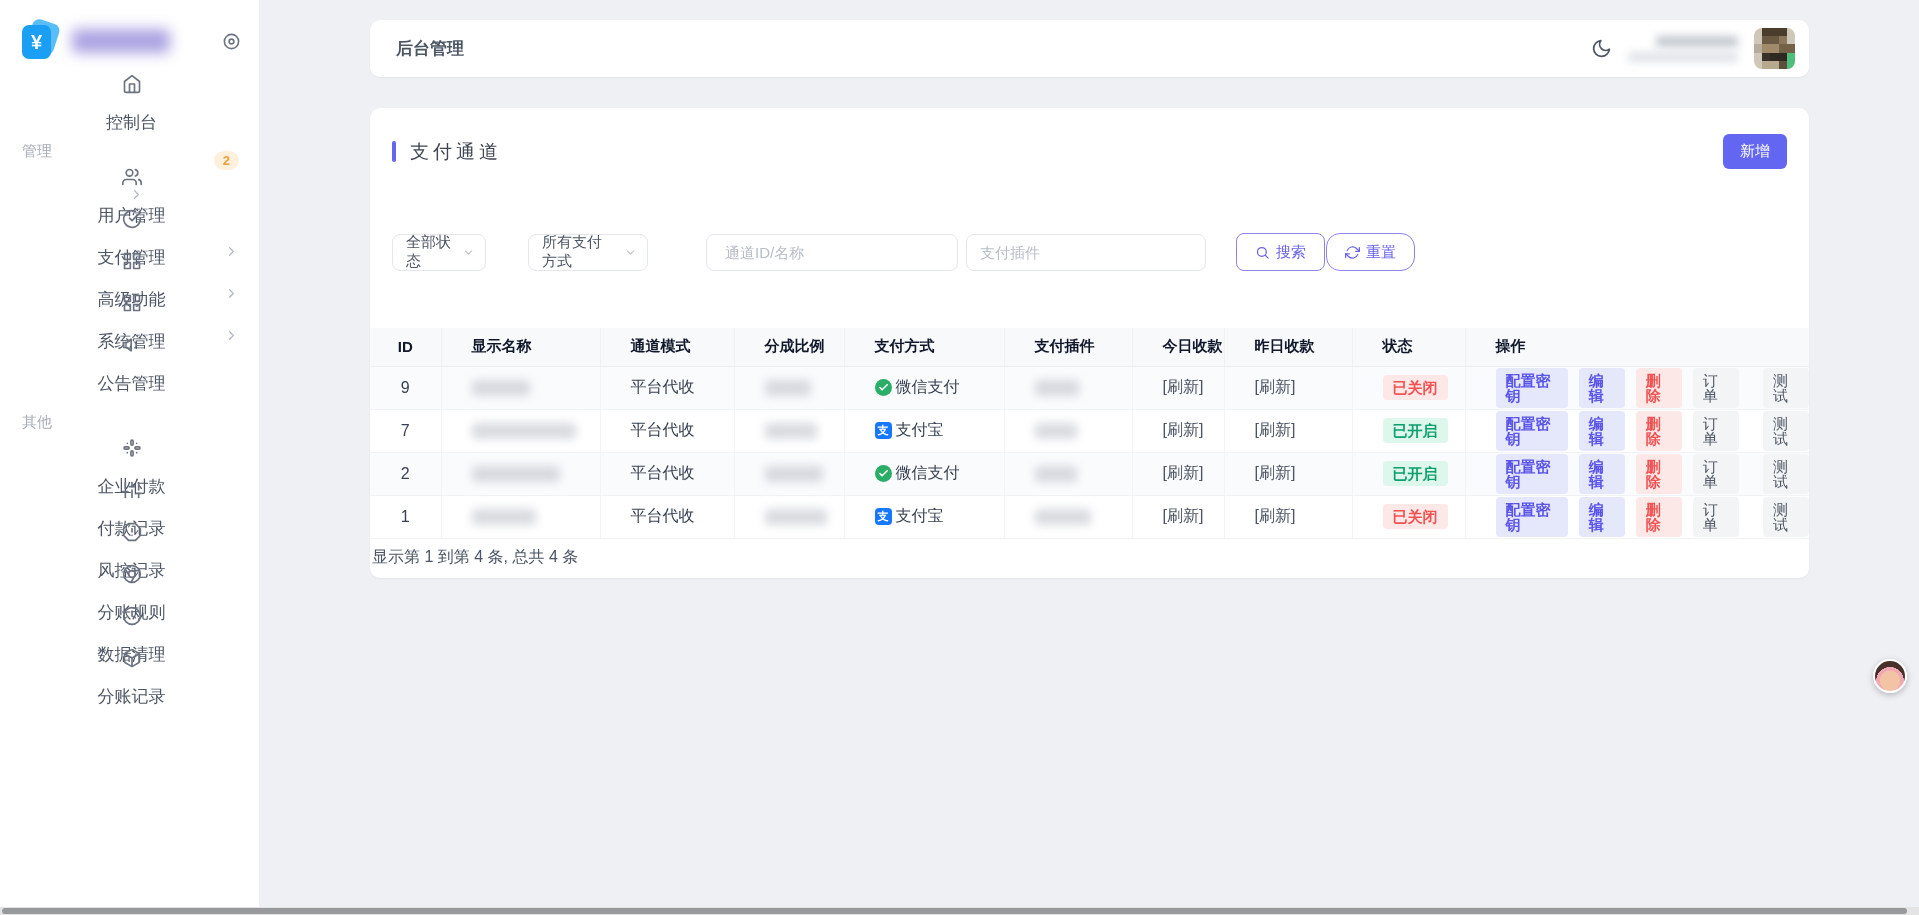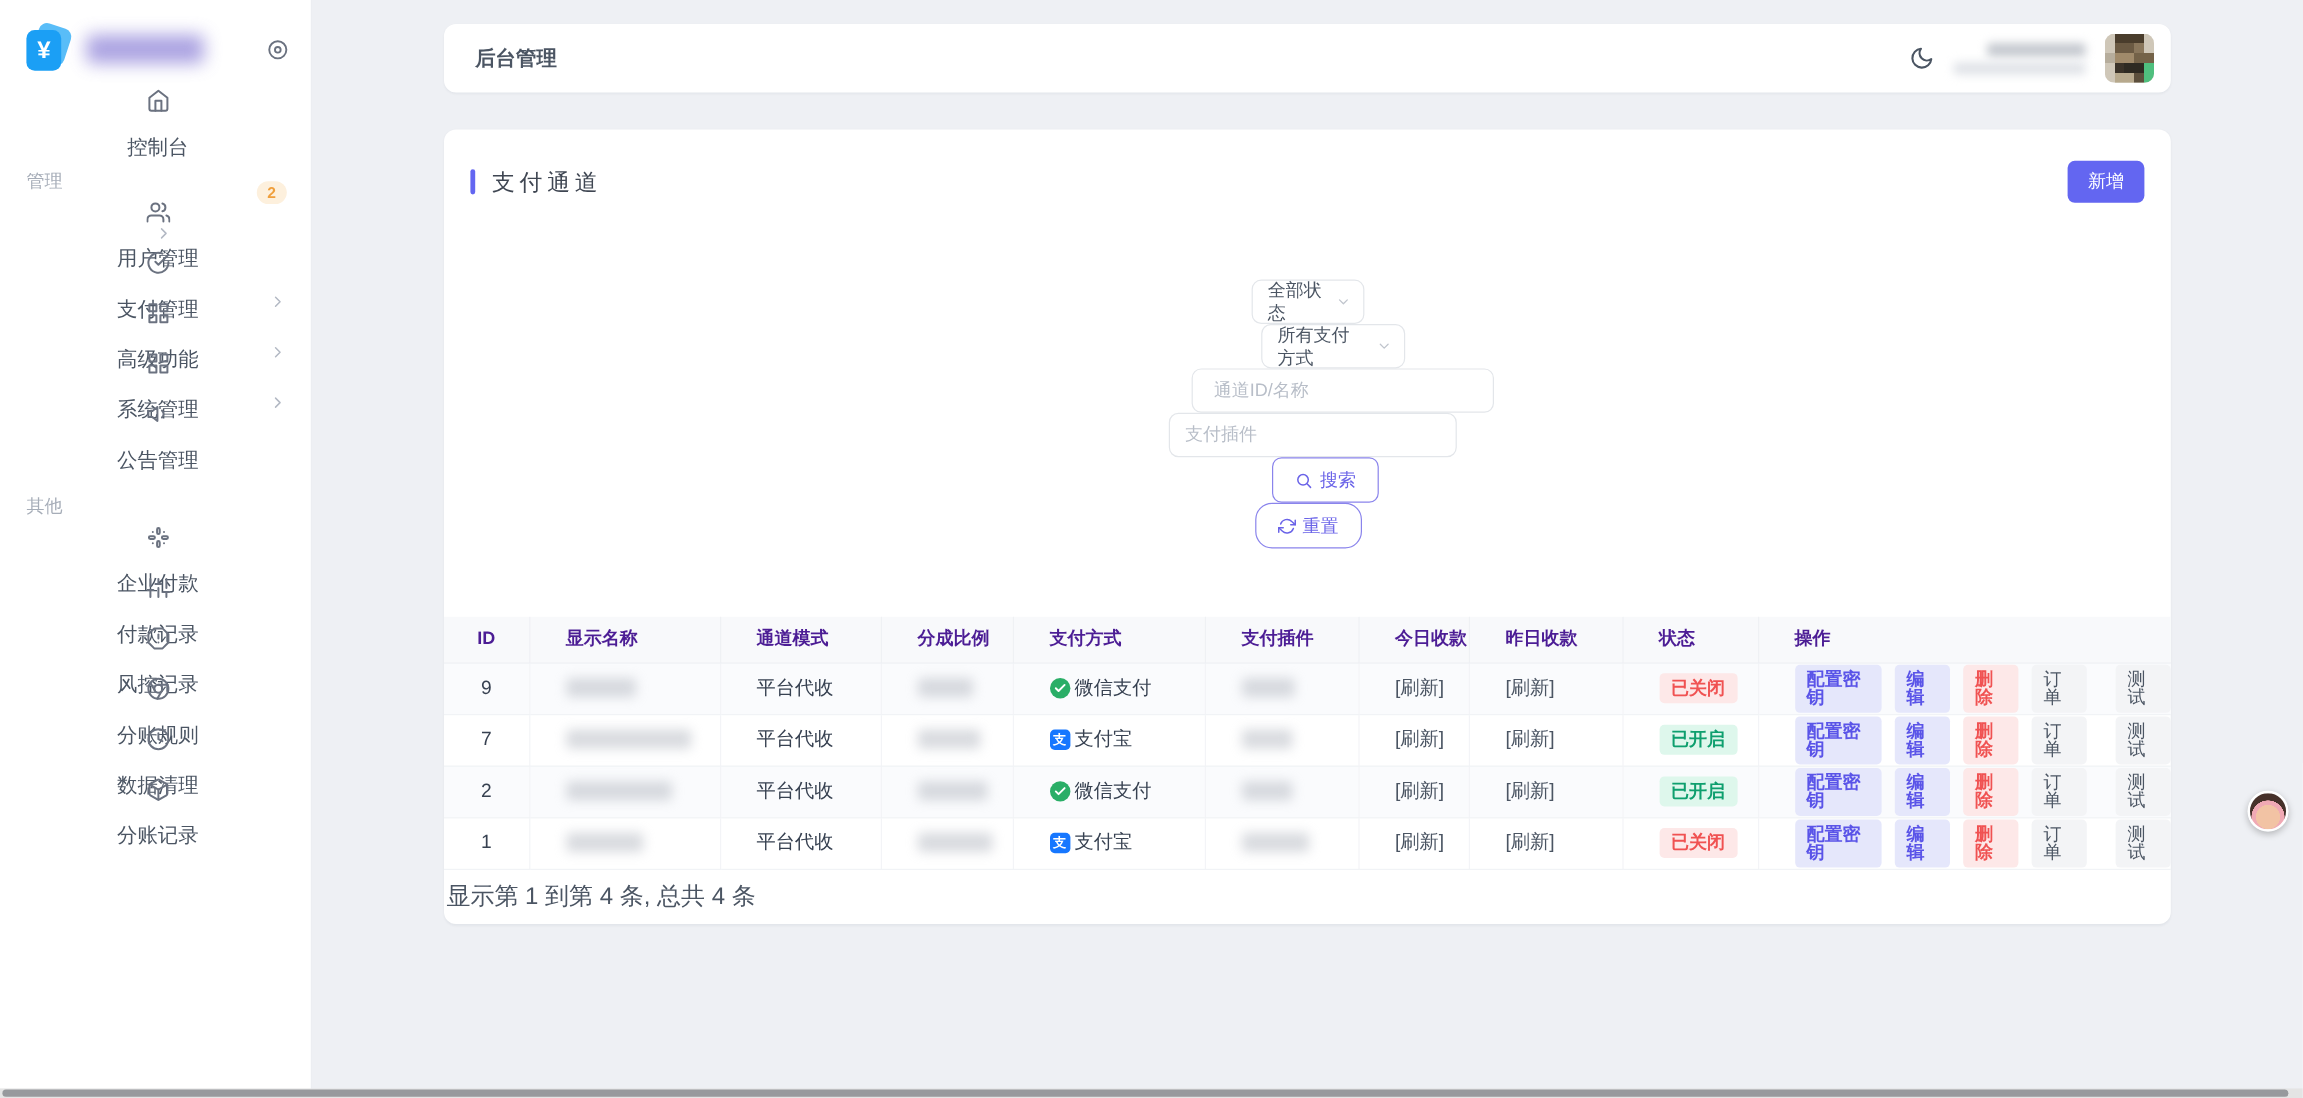--- a/index.html
+++ b/index.html
@@ -66,21 +66,21 @@
     min-height:440px; position:relative;
   }
   .title-row { display:flex; align-items:center; padding:26px 22px 0 22px; }
   .accent-bar { width:4px; height:21px; border-radius:2px; background:#6366f1; margin-right:14px; }
   .page-title { font-size:19px; color:#3f4652; letter-spacing:4px; }
   .add-btn {
     margin-left:auto; background:#6366f1; color:#fff; border:none; border-radius:6px;
     font-size:15px; padding:8px 17px; cursor:pointer; font-family:inherit;
   }
 
-  .filter-row { display:flex; align-items:center; margin-top:64px; padding:0 22px;flex-direction:column; }
+  .filter-row { display:flex; align-items:center; margin-top:64px; padding:0 22px; }
   .select {
     height:37px; border:1px solid #e3e6ea; border-radius:8px; background:#fff;
     display:flex; align-items:center; font-size:15px; color:#4b5563; cursor:pointer; padding:0 10px 0 13px;
   }
   .select .chevd { color:#c0c5cd; margin-left:9px; }
   .sel-status { width:94px; }
   .sel-method { width:120px; margin-left:42px; }
   .txt-input {
     height:37px; border:1px solid #e3e6ea; border-radius:8px; font-size:15px; color:#374151;
     padding:0 13px; font-family:inherit; outline:none;
@@ -91,21 +91,21 @@
   .ol-btn {
     height:38px; width:89px; margin-left:30px; background:#fff; border:1px solid #8a84ec; border-radius:8px;
     color:#6a63e8; font-size:15px; display:flex; align-items:center; justify-content:center; gap:6px;
     cursor:pointer; font-family:inherit;
   }
   .ol-btn.reset { margin-left:1px;border-radius:14px; }
 
   
   table { width:100%; border-collapse:collapse; table-layout:fixed; margin-top:57px; }
   thead th {
-    background:#f8f9fb; height:38px; font-size:15px; color:#4c1d95; font-weight:bold;
+    background:#f8f9fb; height:38px; font-size:15px; color:#0f172a; font-weight:bold;
     text-align:left; padding-left:30px; border-right:1px solid #eff1f4; border-bottom:1px solid #edeff3;
   }
   thead th:first-child { text-align:center; padding-left:0; }
   thead th:last-child { border-right:none; }
   tbody td {
     height:43px; font-size:16px; color:#374151; padding-left:30px;
     border-right:1px solid #f3f4f7; border-bottom:1px solid #f1f3f6;
   }
   tbody td:first-child { text-align:center; padding-left:0; color:#374151; }
   tbody td:last-child { border-right:none; }
@@ -124,21 +124,21 @@
   .badge { display:inline-block; font-size:15px; font-weight:bold; border-radius:4px; padding:5px 10px; line-height:1; }
   .st-closed { background:#fde8e8; color:#f05252; }
   .st-open { background:#def7ec; color:#0e9f6e; }
   .acts { display:flex; align-items:center; gap:11px; }
   .act { cursor:pointer; }
   .act-key,.act-edit { background:#e5e7fb; color:#5a54e8; }
   .act-del { background:#fde8e8; color:#f05252; }
   .act-order,.act-test { background:#f3f4f6; color:#4b5563; font-weight:normal; }
   .act-test { margin-left:13px; }
 
-  .table-footer { font-size:20px; color:#4b5563; padding:8px 0 10px 2px; }
+  .table-footer { font-size:16px; color:#4b5563; padding:8px 0 10px 2px; }
 
   
   .float-avatar {
     position:absolute; left:1873px; top:659px; width:34px; height:34px; border-radius:50%;
     border:2px solid #fff; box-shadow:0 2px 6px rgba(0,0,0,.25); cursor:pointer;
     background:radial-gradient(circle at 50% 66%, #f2c3a4 0 40%, #f0a9b4 41% 55%, #47312a 56% 100%);
   }
   .hscrollbar { position:absolute; left:0; bottom:0; width:1919px; height:8px; background:#e4e4e4; }
   .hscrollbar .thumb { position:absolute; left:2px; top:1px; height:6px; width:1905px; border-radius:3px; background:#97999d; cursor:pointer; }
 </style>

